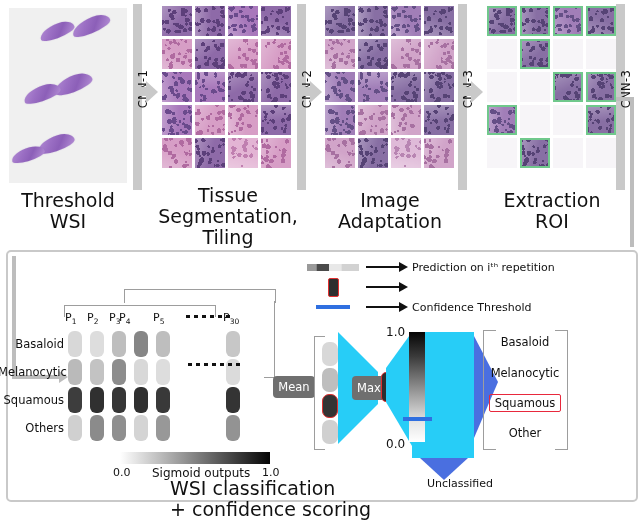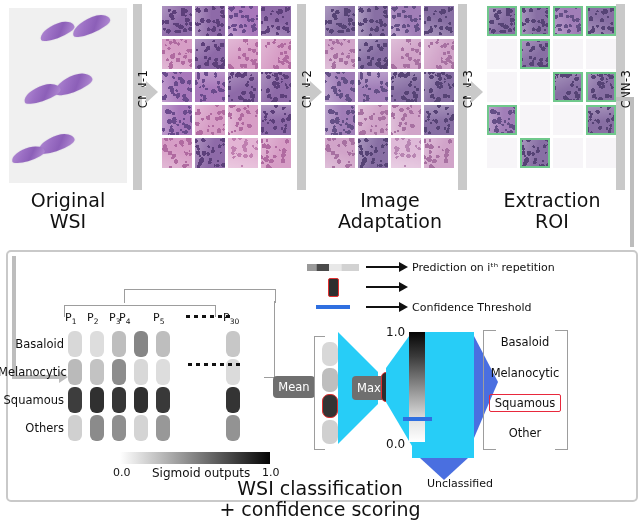--- a/index.html
+++ b/index.html
@@ -102,38 +102,38 @@
   
   #outlist{position:absolute;left:489px;top:330px;width:72px;height:118px;}
   .out-item{position:absolute;font-size:11.5px;color:#111;white-space:nowrap;text-align:center;width:100%;}
   .out-item.hl{border:1.4px solid #e8283c;border-radius:2px;padding:1px 0;box-sizing:border-box;}
   .outbr{position:absolute;border:1.6px solid #9d9d9d;}
 
   #unclass-label{position:absolute;left:405px;top:477px;width:110px;text-align:center;
                  font-size:11px;color:#111;}
 
   
-  #bottom-title{position:absolute;left:170px;top:478px;width:300px;text-align:center;
+  #bottom-title{position:absolute;left:170px;top:478px;width:300px;
                 font-size:19px;line-height:21px;color:#111;}
 </style>
 </head>
 <body>
 
 <div class="abs nosel" id="top-pipeline">
 
   <div class="abs" id="wsi-panel">
       <div class="wsi-shard" style="left: 62px; top: 10px; width: 40px; height: 15px; transform: rotate(-22deg);"></div>
       <div class="wsi-shard" style="left: 30px; top: 16px; width: 36px; height: 14px; transform: rotate(-20deg);"></div>
       <div class="wsi-shard" style="left: 44px; top: 68px; width: 40px; height: 16px; transform: rotate(-20deg);"></div>
       <div class="wsi-shard" style="left: 14px; top: 78px; width: 38px; height: 15px; transform: rotate(-18deg);"></div>
       <div class="wsi-shard" style="left: 28px; top: 128px; width: 38px; height: 15px; transform: rotate(-18deg);"></div>
       <div class="wsi-shard" style="left: 2px; top: 140px; width: 34px; height: 13px; transform: rotate(-16deg);"></div>
     </div>
   <div class="abs stage-caption" style="left:5px;top:190px;width:126px;">
-    <div>Original</div>
+    <div>Threshold</div>
     <div>WSI</div>
   </div>
 
   <div class="abs cnn-sep" style="left:133px;top:4px;height:186px;"></div>
   <div class="cnn-label" style="left:136px;top:70px;">CNN-1</div>
   <div class="cnn-arrow-stem" style="left:133px;top:87px;width:14px;"></div>
   <div class="cnn-arrow" style="left:146px;top:81px;"></div>
 
   <div class="abs tile-grid" id="tiles-seg" style="left:162px;top:6px;">
       <div class="tile" style="background-image: radial-gradient(2.1px at 69.3% 26.5%, rgb(92, 63, 122) 0px, rgb(92, 63, 122) 2.1px, transparent 2.1px), radial-gradient(1.6px at 81.7% 59.7%, rgb(92, 63, 122) 0px, rgb(92, 63, 122) 1.6px, transparent 1.6px), radial-gradient(2.1px at 76.3% 80.8%, rgb(92, 63, 122) 0px, rgb(92, 63, 122) 2.1px, transparent 2.1px), radial-gradient(1.8px at 96.5% 57.6%, rgb(92, 63, 122) 0px, rgb(92, 63, 122) 1.8px, transparent 1.8px), radial-gradient(1.6px at 23.9% 14.6%, rgb(92, 63, 122) 0px, rgb(92, 63, 122) 1.6px, transparent 1.6px), radial-gradient(2.3px at 61.8% 69%, rgb(92, 63, 122) 0px, rgb(92, 63, 122) 2.3px, transparent 2.3px), radial-gradient(1.4px at 45.7% 84.2%, rgb(92, 63, 122) 0px, rgb(92, 63, 122) 1.4px, transparent 1.4px), radial-gradient(2.2px at 41.2% 20.6%, rgb(92, 63, 122) 0px, rgb(92, 63, 122) 2.2px, transparent 2.2px), radial-gradient(1.5px at 8.3% 77.9%, rgb(92, 63, 122) 0px, rgb(92, 63, 122) 1.5px, transparent 1.5px), radial-gradient(2.4px at 15.6% 53.2%, rgb(92, 63, 122) 0px, rgb(92, 63, 122) 2.4px, transparent 2.4px), radial-gradient(1.1px at 18.1% 55.8%, rgb(92, 63, 122) 0px, rgb(92, 63, 122) 1.1px, transparent 1.1px), radial-gradient(1.9px at 79.1% 17%, rgb(92, 63, 122) 0px, rgb(92, 63, 122) 1.9px, transparent 1.9px), radial-gradient(1.3px at 39.3% 60.3%, rgb(92, 63, 122) 0px, rgb(92, 63, 122) 1.3px, transparent 1.3px), radial-gradient(2px at 35.3% 40.5%, rgb(92, 63, 122) 0px, rgb(92, 63, 122) 2px, transparent 2px), radial-gradient(1.8px at 53% 85.2%, rgb(92, 63, 122) 0px, rgb(92, 63, 122) 1.8px, transparent 1.8px), radial-gradient(2.3px at 21.5% 84.3%, rgb(92, 63, 122) 0px, rgb(92, 63, 122) 2.3px, transparent 2.3px), radial-gradient(1.6px at 96.6% 62.3%, rgb(92, 63, 122) 0px, rgb(92, 63, 122) 1.6px, transparent 1.6px), radial-gradient(2.3px at 94.8% 77%, rgb(92, 63, 122) 0px, rgb(92, 63, 122) 2.3px, transparent 2.3px), radial-gradient(2.1px at 50.8% 62.1%, rgb(92, 63, 122) 0px, rgb(92, 63, 122) 2.1px, transparent 2.1px), radial-gradient(1.8px at 57.4% 85.5%, rgb(92, 63, 122) 0px, rgb(92, 63, 122) 1.8px, transparent 1.8px), radial-gradient(1.3px at 76.6% 84%, rgb(92, 63, 122) 0px, rgb(92, 63, 122) 1.3px, transparent 1.3px), radial-gradient(1.2px at 94.4% 59.8%, rgb(92, 63, 122) 0px, rgb(92, 63, 122) 1.2px, transparent 1.2px), radial-gradient(2.3px at 69.4% 13.3%, rgb(92, 63, 122) 0px, rgb(92, 63, 122) 2.3px, transparent 2.3px), radial-gradient(2.1px at 1.1% 55%, rgb(92, 63, 122) 0px, rgb(92, 63, 122) 2.1px, transparent 2.1px), radial-gradient(1.2px at 78.1% 32.4%, rgb(92, 63, 122) 0px, rgb(92, 63, 122) 1.2px, transparent 1.2px), radial-gradient(2.4px at 83.9% 46.5%, rgb(92, 63, 122) 0px, rgb(92, 63, 122) 2.4px, transparent 2.4px), radial-gradient(2.4px at 63.9% 70.1%, rgb(92, 63, 122) 0px, rgb(92, 63, 122) 2.4px, transparent 2.4px), radial-gradient(1px at 5.5% 50.6%, rgb(92, 63, 122) 0px, rgb(92, 63, 122) 1px, transparent 1px), radial-gradient(2.4px at 31% 31.8%, rgb(92, 63, 122) 0px, rgb(92, 63, 122) 2.4px, transparent 2.4px), radial-gradient(1.4px at 95.4% 28.7%, rgb(92, 63, 122) 0px, rgb(92, 63, 122) 1.4px, transparent 1.4px), linear-gradient(124deg, rgba(255, 255, 255, 0.28) 0%, rgba(255, 255, 255, 0) 55%), linear-gradient(0deg, rgb(142, 106, 168), rgb(142, 106, 168)); background-color: rgb(142, 106, 168);"></div>
@@ -150,20 +150,25 @@
       <div class="tile" style="background-image: radial-gradient(2.5px at 45.2% 38%, rgb(92, 63, 122) 0px, rgb(92, 63, 122) 2.5px, transparent 2.5px), radial-gradient(2.2px at 27.5% 80.6%, rgb(92, 63, 122) 0px, rgb(92, 63, 122) 2.2px, transparent 2.2px), radial-gradient(1.5px at 96.8% 97.7%, rgb(92, 63, 122) 0px, rgb(92, 63, 122) 1.5px, transparent 1.5px), radial-gradient(2.3px at 24.6% 16.3%, rgb(92, 63, 122) 0px, rgb(92, 63, 122) 2.3px, transparent 2.3px), radial-gradient(2.1px at 64.5% 2.8%, rgb(92, 63, 122) 0px, rgb(92, 63, 122) 2.1px, transparent 2.1px), radial-gradient(2.4px at 70.7% 80%, rgb(92, 63, 122) 0px, rgb(92, 63, 122) 2.4px, transparent 2.4px), radial-gradient(1.3px at 82.9% 42.4%, rgb(92, 63, 122) 0px, rgb(92, 63, 122) 1.3px, transparent 1.3px), radial-gradient(1.5px at 86.9% 50.5%, rgb(92, 63, 122) 0px, rgb(92, 63, 122) 1.5px, transparent 1.5px), radial-gradient(1.2px at 48.1% 50%, rgb(92, 63, 122) 0px, rgb(92, 63, 122) 1.2px, transparent 1.2px), radial-gradient(1.5px at 30.7% 2%, rgb(92, 63, 122) 0px, rgb(92, 63, 122) 1.5px, transparent 1.5px), radial-gradient(1.4px at 75.7% 10.7%, rgb(92, 63, 122) 0px, rgb(92, 63, 122) 1.4px, transparent 1.4px), radial-gradient(1.5px at 3.1% 2%, rgb(92, 63, 122) 0px, rgb(92, 63, 122) 1.5px, transparent 1.5px), radial-gradient(0.9px at 69.7% 32.4%, rgb(92, 63, 122) 0px, rgb(92, 63, 122) 0.9px, transparent 0.9px), radial-gradient(1.4px at 33% 86.9%, rgb(92, 63, 122) 0px, rgb(92, 63, 122) 1.4px, transparent 1.4px), radial-gradient(1.7px at 38.5% 100%, rgb(92, 63, 122) 0px, rgb(92, 63, 122) 1.7px, transparent 1.7px), radial-gradient(1.1px at 57.4% 19.1%, rgb(92, 63, 122) 0px, rgb(92, 63, 122) 1.1px, transparent 1.1px), radial-gradient(1.3px at 82.5% 81.5%, rgb(92, 63, 122) 0px, rgb(92, 63, 122) 1.3px, transparent 1.3px), radial-gradient(1.7px at 54.1% 50.3%, rgb(92, 63, 122) 0px, rgb(92, 63, 122) 1.7px, transparent 1.7px), radial-gradient(2.3px at 49.8% 9.5%, rgb(92, 63, 122) 0px, rgb(92, 63, 122) 2.3px, transparent 2.3px), radial-gradient(0.9px at 68.9% 24.3%, rgb(92, 63, 122) 0px, rgb(92, 63, 122) 0.9px, transparent 0.9px), radial-gradient(1.1px at 38.7% 10.9%, rgb(92, 63, 122) 0px, rgb(92, 63, 122) 1.1px, transparent 1.1px), radial-gradient(1.8px at 56.1% 38%, rgb(92, 63, 122) 0px, rgb(92, 63, 122) 1.8px, transparent 1.8px), radial-gradient(2px at 53.9% 22.5%, rgb(92, 63, 122) 0px, rgb(92, 63, 122) 2px, transparent 2px), radial-gradient(2.4px at 84.8% 17%, rgb(92, 63, 122) 0px, rgb(92, 63, 122) 2.4px, transparent 2.4px), radial-gradient(2px at 18.6% 2.3%, rgb(92, 63, 122) 0px, rgb(92, 63, 122) 2px, transparent 2px), radial-gradient(1.7px at 98.1% 43.5%, rgb(92, 63, 122) 0px, rgb(92, 63, 122) 1.7px, transparent 1.7px), radial-gradient(1.7px at 57.8% 49.1%, rgb(92, 63, 122) 0px, rgb(92, 63, 122) 1.7px, transparent 1.7px), radial-gradient(2.3px at 22.9% 62.3%, rgb(92, 63, 122) 0px, rgb(92, 63, 122) 2.3px, transparent 2.3px), radial-gradient(1.1px at 0.2% 60.8%, rgb(92, 63, 122) 0px, rgb(92, 63, 122) 1.1px, transparent 1.1px), radial-gradient(2.4px at 48.7% 91.7%, rgb(92, 63, 122) 0px, rgb(92, 63, 122) 2.4px, transparent 2.4px), linear-gradient(123deg, rgba(255, 255, 255, 0.28) 0%, rgba(255, 255, 255, 0) 55%), linear-gradient(0deg, rgb(142, 106, 168), rgb(142, 106, 168)); background-color: rgb(142, 106, 168);"></div>
       <div class="tile" style="background-image: radial-gradient(1.2px at 52.1% 66.3%, rgb(106, 74, 140) 0px, rgb(106, 74, 140) 1.2px, transparent 1.2px), radial-gradient(2.4px at 40.8% 55.2%, rgb(106, 74, 140) 0px, rgb(106, 74, 140) 2.4px, transparent 2.4px), radial-gradient(2.4px at 35% 99.2%, rgb(106, 74, 140) 0px, rgb(106, 74, 140) 2.4px, transparent 2.4px), radial-gradient(2.4px at 18% 21.7%, rgb(106, 74, 140) 0px, rgb(106, 74, 140) 2.4px, transparent 2.4px), radial-gradient(2.3px at 40.9% 47.2%, rgb(106, 74, 140) 0px, rgb(106, 74, 140) 2.3px, transparent 2.3px), radial-gradient(1.4px at 71.5% 62.9%, rgb(106, 74, 140) 0px, rgb(106, 74, 140) 1.4px, transparent 1.4px), radial-gradient(2.4px at 31.7% 84.1%, rgb(106, 74, 140) 0px, rgb(106, 74, 140) 2.4px, transparent 2.4px), radial-gradient(1.3px at 91.1% 7.8%, rgb(106, 74, 140) 0px, rgb(106, 74, 140) 1.3px, transparent 1.3px), radial-gradient(1.3px at 15.3% 20.2%, rgb(106, 74, 140) 0px, rgb(106, 74, 140) 1.3px, transparent 1.3px), radial-gradient(2.3px at 77.6% 24.6%, rgb(106, 74, 140) 0px, rgb(106, 74, 140) 2.3px, transparent 2.3px), radial-gradient(2.2px at 99.2% 52.1%, rgb(106, 74, 140) 0px, rgb(106, 74, 140) 2.2px, transparent 2.2px), radial-gradient(1.9px at 5.3% 82.4%, rgb(106, 74, 140) 0px, rgb(106, 74, 140) 1.9px, transparent 1.9px), radial-gradient(2.2px at 90.6% 75.3%, rgb(106, 74, 140) 0px, rgb(106, 74, 140) 2.2px, transparent 2.2px), radial-gradient(1.3px at 60% 54.8%, rgb(106, 74, 140) 0px, rgb(106, 74, 140) 1.3px, transparent 1.3px), radial-gradient(0.9px at 73.6% 46.8%, rgb(106, 74, 140) 0px, rgb(106, 74, 140) 0.9px, transparent 0.9px), radial-gradient(1.9px at 51.6% 95%, rgb(106, 74, 140) 0px, rgb(106, 74, 140) 1.9px, transparent 1.9px), radial-gradient(1.3px at 63.1% 83.2%, rgb(106, 74, 140) 0px, rgb(106, 74, 140) 1.3px, transparent 1.3px), radial-gradient(1.4px at 50.4% 93.4%, rgb(106, 74, 140) 0px, rgb(106, 74, 140) 1.4px, transparent 1.4px), radial-gradient(1px at 22.5% 95.6%, rgb(106, 74, 140) 0px, rgb(106, 74, 140) 1px, transparent 1px), radial-gradient(2.5px at 24.5% 55.2%, rgb(106, 74, 140) 0px, rgb(106, 74, 140) 2.5px, transparent 2.5px), radial-gradient(1.9px at 98.9% 40.6%, rgb(106, 74, 140) 0px, rgb(106, 74, 140) 1.9px, transparent 1.9px), radial-gradient(1.2px at 70.8% 90.6%, rgb(106, 74, 140) 0px, rgb(106, 74, 140) 1.2px, transparent 1.2px), radial-gradient(2.2px at 25.2% 23.3%, rgb(106, 74, 140) 0px, rgb(106, 74, 140) 2.2px, transparent 2.2px), radial-gradient(2.1px at 92.5% 22.6%, rgb(106, 74, 140) 0px, rgb(106, 74, 140) 2.1px, transparent 2.1px), radial-gradient(1.3px at 31.4% 72.3%, rgb(106, 74, 140) 0px, rgb(106, 74, 140) 1.3px, transparent 1.3px), radial-gradient(2.3px at 81.2% 70.5%, rgb(106, 74, 140) 0px, rgb(106, 74, 140) 2.3px, transparent 2.3px), radial-gradient(1.7px at 39% 29%, rgb(106, 74, 140) 0px, rgb(106, 74, 140) 1.7px, transparent 1.7px), radial-gradient(1.9px at 79.1% 90.6%, rgb(106, 74, 140) 0px, rgb(106, 74, 140) 1.9px, transparent 1.9px), linear-gradient(93deg, rgba(255, 255, 255, 0.28) 0%, rgba(255, 255, 255, 0) 55%), linear-gradient(0deg, rgb(168, 120, 187), rgb(168, 120, 187)); background-color: rgb(168, 120, 187);"></div>
       <div class="tile" style="background-image: radial-gradient(1.5px at 59% 94.6%, rgb(176, 106, 160) 0px, rgb(176, 106, 160) 1.5px, transparent 1.5px), radial-gradient(1px at 54.1% 29.8%, rgb(176, 106, 160) 0px, rgb(176, 106, 160) 1px, transparent 1px), radial-gradient(1.6px at 73.2% 0.7%, rgb(176, 106, 160) 0px, rgb(176, 106, 160) 1.6px, transparent 1.6px), radial-gradient(2.4px at 11.5% 27%, rgb(176, 106, 160) 0px, rgb(176, 106, 160) 2.4px, transparent 2.4px), radial-gradient(2.5px at 17.3% 91.5%, rgb(176, 106, 160) 0px, rgb(176, 106, 160) 2.5px, transparent 2.5px), radial-gradient(2px at 72.3% 45.7%, rgb(176, 106, 160) 0px, rgb(176, 106, 160) 2px, transparent 2px), radial-gradient(2px at 80.6% 25.8%, rgb(176, 106, 160) 0px, rgb(176, 106, 160) 2px, transparent 2px), radial-gradient(1px at 95.2% 65.1%, rgb(176, 106, 160) 0px, rgb(176, 106, 160) 1px, transparent 1px), radial-gradient(1.4px at 82.6% 90.4%, rgb(176, 106, 160) 0px, rgb(176, 106, 160) 1.4px, transparent 1.4px), radial-gradient(1.5px at 24.4% 47.2%, rgb(176, 106, 160) 0px, rgb(176, 106, 160) 1.5px, transparent 1.5px), radial-gradient(1.3px at 22.6% 93.4%, rgb(176, 106, 160) 0px, rgb(176, 106, 160) 1.3px, transparent 1.3px), radial-gradient(2.3px at 7.5% 62.9%, rgb(176, 106, 160) 0px, rgb(176, 106, 160) 2.3px, transparent 2.3px), radial-gradient(1.9px at 11.6% 18.2%, rgb(176, 106, 160) 0px, rgb(176, 106, 160) 1.9px, transparent 1.9px), radial-gradient(1.3px at 87.1% 22.7%, rgb(176, 106, 160) 0px, rgb(176, 106, 160) 1.3px, transparent 1.3px), radial-gradient(1.8px at 8.6% 93.6%, rgb(176, 106, 160) 0px, rgb(176, 106, 160) 1.8px, transparent 1.8px), radial-gradient(1px at 45.7% 70.9%, rgb(176, 106, 160) 0px, rgb(176, 106, 160) 1px, transparent 1px), radial-gradient(1.3px at 43.6% 85%, rgb(176, 106, 160) 0px, rgb(176, 106, 160) 1.3px, transparent 1.3px), radial-gradient(1px at 46.7% 36.4%, rgb(176, 106, 160) 0px, rgb(176, 106, 160) 1px, transparent 1px), radial-gradient(1.3px at 95.1% 81.7%, rgb(176, 106, 160) 0px, rgb(176, 106, 160) 1.3px, transparent 1.3px), radial-gradient(2.4px at 80.1% 86%, rgb(176, 106, 160) 0px, rgb(176, 106, 160) 2.4px, transparent 2.4px), radial-gradient(1.2px at 59.1% 70.3%, rgb(176, 106, 160) 0px, rgb(176, 106, 160) 1.2px, transparent 1.2px), radial-gradient(2.3px at 85.5% 43.2%, rgb(176, 106, 160) 0px, rgb(176, 106, 160) 2.3px, transparent 2.3px), radial-gradient(2.5px at 96.5% 24.2%, rgb(176, 106, 160) 0px, rgb(176, 106, 160) 2.5px, transparent 2.5px), radial-gradient(1.8px at 0.1% 28.3%, rgb(176, 106, 160) 0px, rgb(176, 106, 160) 1.8px, transparent 1.8px), radial-gradient(2.2px at 44.2% 42.3%, rgb(176, 106, 160) 0px, rgb(176, 106, 160) 2.2px, transparent 2.2px), linear-gradient(116deg, rgba(255, 255, 255, 0.28) 0%, rgba(255, 255, 255, 0) 55%), linear-gradient(0deg, rgb(215, 158, 198), rgb(215, 158, 198)); background-color: rgb(215, 158, 198);"></div>
       <div class="tile" style="background-image: radial-gradient(1.9px at 65.9% 22.9%, rgb(176, 106, 160) 0px, rgb(176, 106, 160) 1.9px, transparent 1.9px), radial-gradient(1.2px at 67.3% 4.5%, rgb(176, 106, 160) 0px, rgb(176, 106, 160) 1.2px, transparent 1.2px), radial-gradient(2.4px at 11.5% 2.3%, rgb(176, 106, 160) 0px, rgb(176, 106, 160) 2.4px, transparent 2.4px), radial-gradient(2.4px at 5% 32.4%, rgb(176, 106, 160) 0px, rgb(176, 106, 160) 2.4px, transparent 2.4px), radial-gradient(1.1px at 93.7% 35.9%, rgb(176, 106, 160) 0px, rgb(176, 106, 160) 1.1px, transparent 1.1px), radial-gradient(1px at 73.1% 28.5%, rgb(176, 106, 160) 0px, rgb(176, 106, 160) 1px, transparent 1px), radial-gradient(1.5px at 29.4% 67.4%, rgb(176, 106, 160) 0px, rgb(176, 106, 160) 1.5px, transparent 1.5px), radial-gradient(2.4px at 99.4% 22.3%, rgb(176, 106, 160) 0px, rgb(176, 106, 160) 2.4px, transparent 2.4px), radial-gradient(1.5px at 49.8% 60.6%, rgb(176, 106, 160) 0px, rgb(176, 106, 160) 1.5px, transparent 1.5px), radial-gradient(2.3px at 71.2% 69.8%, rgb(176, 106, 160) 0px, rgb(176, 106, 160) 2.3px, transparent 2.3px), radial-gradient(2.1px at 46% 34.8%, rgb(176, 106, 160) 0px, rgb(176, 106, 160) 2.1px, transparent 2.1px), radial-gradient(1.1px at 9.7% 43.3%, rgb(176, 106, 160) 0px, rgb(176, 106, 160) 1.1px, transparent 1.1px), radial-gradient(1.6px at 32.5% 61.1%, rgb(176, 106, 160) 0px, rgb(176, 106, 160) 1.6px, transparent 1.6px), radial-gradient(1.2px at 14.1% 90.5%, rgb(176, 106, 160) 0px, rgb(176, 106, 160) 1.2px, transparent 1.2px), radial-gradient(1px at 43.7% 40.4%, rgb(176, 106, 160) 0px, rgb(176, 106, 160) 1px, transparent 1px), radial-gradient(1.8px at 39.9% 46.8%, rgb(176, 106, 160) 0px, rgb(176, 106, 160) 1.8px, transparent 1.8px), radial-gradient(1.3px at 24.1% 86.7%, rgb(176, 106, 160) 0px, rgb(176, 106, 160) 1.3px, transparent 1.3px), radial-gradient(2.3px at 43% 79.4%, rgb(176, 106, 160) 0px, rgb(176, 106, 160) 2.3px, transparent 2.3px), radial-gradient(1.6px at 67.8% 67.9%, rgb(176, 106, 160) 0px, rgb(176, 106, 160) 1.6px, transparent 1.6px), radial-gradient(2.3px at 35.6% 16.8%, rgb(176, 106, 160) 0px, rgb(176, 106, 160) 2.3px, transparent 2.3px), radial-gradient(2px at 19.3% 0.1%, rgb(176, 106, 160) 0px, rgb(176, 106, 160) 2px, transparent 2px), radial-gradient(1.8px at 0.2% 95.7%, rgb(176, 106, 160) 0px, rgb(176, 106, 160) 1.8px, transparent 1.8px), radial-gradient(1.2px at 67.8% 25%, rgb(176, 106, 160) 0px, rgb(176, 106, 160) 1.2px, transparent 1.2px), radial-gradient(1.6px at 7.7% 33.9%, rgb(176, 106, 160) 0px, rgb(176, 106, 160) 1.6px, transparent 1.6px), radial-gradient(1.6px at 56.9% 12.3%, rgb(176, 106, 160) 0px, rgb(176, 106, 160) 1.6px, transparent 1.6px), linear-gradient(85deg, rgba(255, 255, 255, 0.28) 0%, rgba(255, 255, 255, 0) 55%), linear-gradient(0deg, rgb(215, 158, 198), rgb(215, 158, 198)); background-color: rgb(215, 158, 198);"></div>
       <div class="tile" style="background-image: radial-gradient(2.2px at 72.8% 51.2%, rgb(92, 63, 122) 0px, rgb(92, 63, 122) 2.2px, transparent 2.2px), radial-gradient(1.4px at 80.6% 79.1%, rgb(92, 63, 122) 0px, rgb(92, 63, 122) 1.4px, transparent 1.4px), radial-gradient(1.6px at 49.7% 3.8%, rgb(92, 63, 122) 0px, rgb(92, 63, 122) 1.6px, transparent 1.6px), radial-gradient(2.5px at 98.4% 37.7%, rgb(92, 63, 122) 0px, rgb(92, 63, 122) 2.5px, transparent 2.5px), radial-gradient(1.3px at 70.1% 80.3%, rgb(92, 63, 122) 0px, rgb(92, 63, 122) 1.3px, transparent 1.3px), radial-gradient(1.6px at 73.9% 11.3%, rgb(92, 63, 122) 0px, rgb(92, 63, 122) 1.6px, transparent 1.6px), radial-gradient(1.1px at 78.2% 9.1%, rgb(92, 63, 122) 0px, rgb(92, 63, 122) 1.1px, transparent 1.1px), radial-gradient(2.2px at 3.6% 79.6%, rgb(92, 63, 122) 0px, rgb(92, 63, 122) 2.2px, transparent 2.2px), radial-gradient(1.6px at 17.1% 30.8%, rgb(92, 63, 122) 0px, rgb(92, 63, 122) 1.6px, transparent 1.6px), radial-gradient(1.5px at 18.1% 92.5%, rgb(92, 63, 122) 0px, rgb(92, 63, 122) 1.5px, transparent 1.5px), radial-gradient(1.3px at 69.4% 76.2%, rgb(92, 63, 122) 0px, rgb(92, 63, 122) 1.3px, transparent 1.3px), radial-gradient(1.5px at 11.9% 23.8%, rgb(92, 63, 122) 0px, rgb(92, 63, 122) 1.5px, transparent 1.5px), radial-gradient(1.3px at 53.4% 4.1%, rgb(92, 63, 122) 0px, rgb(92, 63, 122) 1.3px, transparent 1.3px), radial-gradient(1.2px at 41.2% 58.4%, rgb(92, 63, 122) 0px, rgb(92, 63, 122) 1.2px, transparent 1.2px), radial-gradient(1.9px at 78.7% 87.2%, rgb(92, 63, 122) 0px, rgb(92, 63, 122) 1.9px, transparent 1.9px), radial-gradient(0.9px at 34.1% 22.7%, rgb(92, 63, 122) 0px, rgb(92, 63, 122) 0.9px, transparent 0.9px), radial-gradient(1.2px at 4.7% 88.5%, rgb(92, 63, 122) 0px, rgb(92, 63, 122) 1.2px, transparent 1.2px), radial-gradient(2px at 39.3% 22.4%, rgb(92, 63, 122) 0px, rgb(92, 63, 122) 2px, transparent 2px), radial-gradient(1.9px at 40.4% 54%, rgb(92, 63, 122) 0px, rgb(92, 63, 122) 1.9px, transparent 1.9px), radial-gradient(2.2px at 91.2% 47.6%, rgb(92, 63, 122) 0px, rgb(92, 63, 122) 2.2px, transparent 2.2px), radial-gradient(1.3px at 79.5% 29.8%, rgb(92, 63, 122) 0px, rgb(92, 63, 122) 1.3px, transparent 1.3px), radial-gradient(1.2px at 14.9% 48.3%, rgb(92, 63, 122) 0px, rgb(92, 63, 122) 1.2px, transparent 1.2px), radial-gradient(1.4px at 39.1% 25.9%, rgb(92, 63, 122) 0px, rgb(92, 63, 122) 1.4px, transparent 1.4px), radial-gradient(1.3px at 15.3% 39.5%, rgb(92, 63, 122) 0px, rgb(92, 63, 122) 1.3px, transparent 1.3px), radial-gradient(0.9px at 69.7% 82.3%, rgb(92, 63, 122) 0px, rgb(92, 63, 122) 0.9px, transparent 0.9px), radial-gradient(1.1px at 30.5% 51.5%, rgb(92, 63, 122) 0px, rgb(92, 63, 122) 1.1px, transparent 1.1px), radial-gradient(1.5px at 82.8% 68.8%, rgb(92, 63, 122) 0px, rgb(92, 63, 122) 1.5px, transparent 1.5px), radial-gradient(2.1px at 47.5% 75.7%, rgb(92, 63, 122) 0px, rgb(92, 63, 122) 2.1px, transparent 2.1px), radial-gradient(1.3px at 7.1% 53.2%, rgb(92, 63, 122) 0px, rgb(92, 63, 122) 1.3px, transparent 1.3px), radial-gradient(1px at 22.7% 60.1%, rgb(92, 63, 122) 0px, rgb(92, 63, 122) 1px, transparent 1px), linear-gradient(171deg, rgba(255, 255, 255, 0.28) 0%, rgba(255, 255, 255, 0) 55%), linear-gradient(0deg, rgb(142, 106, 168), rgb(142, 106, 168)); background-color: rgb(142, 106, 168);"></div>
       <div class="tile" style="background-image: radial-gradient(0.9px at 79.7% 79.5%, rgb(176, 106, 160) 0px, rgb(176, 106, 160) 0.9px, transparent 0.9px), radial-gradient(1.6px at 93.8% 53.7%, rgb(176, 106, 160) 0px, rgb(176, 106, 160) 1.6px, transparent 1.6px), radial-gradient(2.5px at 87.9% 5.3%, rgb(176, 106, 160) 0px, rgb(176, 106, 160) 2.5px, transparent 2.5px), radial-gradient(0.9px at 91.9% 43%, rgb(176, 106, 160) 0px, rgb(176, 106, 160) 0.9px, transparent 0.9px), radial-gradient(1.5px at 46.5% 24.7%, rgb(176, 106, 160) 0px, rgb(176, 106, 160) 1.5px, transparent 1.5px), radial-gradient(2.2px at 74.7% 94.1%, rgb(176, 106, 160) 0px, rgb(176, 106, 160) 2.2px, transparent 2.2px), radial-gradient(2.2px at 27.1% 50.7%, rgb(176, 106, 160) 0px, rgb(176, 106, 160) 2.2px, transparent 2.2px), radial-gradient(2px at 7.7% 36.9%, rgb(176, 106, 160) 0px, rgb(176, 106, 160) 2px, transparent 2px), radial-gradient(1.7px at 84.4% 1%, rgb(176, 106, 160) 0px, rgb(176, 106, 160) 1.7px, transparent 1.7px), radial-gradient(2.3px at 64.9% 15.1%, rgb(176, 106, 160) 0px, rgb(176, 106, 160) 2.3px, transparent 2.3px), radial-gradient(2px at 92.8% 17.5%, rgb(176, 106, 160) 0px, rgb(176, 106, 160) 2px, transparent 2px), radial-gradient(1.9px at 14% 4.2%, rgb(176, 106, 160) 0px, rgb(176, 106, 160) 1.9px, transparent 1.9px), radial-gradient(0.9px at 74.4% 47%, rgb(176, 106, 160) 0px, rgb(176, 106, 160) 0.9px, transparent 0.9px), radial-gradient(1.1px at 68.3% 26.2%, rgb(176, 106, 160) 0px, rgb(176, 106, 160) 1.1px, transparent 1.1px), radial-gradient(1.2px at 13.8% 34%, rgb(176, 106, 160) 0px, rgb(176, 106, 160) 1.2px, transparent 1.2px), radial-gradient(1.7px at 28.3% 98.5%, rgb(176, 106, 160) 0px, rgb(176, 106, 160) 1.7px, transparent 1.7px), radial-gradient(1.2px at 85.2% 90.2%, rgb(176, 106, 160) 0px, rgb(176, 106, 160) 1.2px, transparent 1.2px), radial-gradient(1.6px at 35.5% 65.5%, rgb(176, 106, 160) 0px, rgb(176, 106, 160) 1.6px, transparent 1.6px), radial-gradient(2.2px at 13.1% 40.1%, rgb(176, 106, 160) 0px, rgb(176, 106, 160) 2.2px, transparent 2.2px), radial-gradient(2.1px at 46.8% 78.4%, rgb(176, 106, 160) 0px, rgb(176, 106, 160) 2.1px, transparent 2.1px), radial-gradient(2.1px at 39.7% 59.5%, rgb(176, 106, 160) 0px, rgb(176, 106, 160) 2.1px, transparent 2.1px), radial-gradient(2.3px at 29.6% 0.9%, rgb(176, 106, 160) 0px, rgb(176, 106, 160) 2.3px, transparent 2.3px), radial-gradient(1.7px at 10.4% 26.7%, rgb(176, 106, 160) 0px, rgb(176, 106, 160) 1.7px, transparent 1.7px), radial-gradient(1px at 22.9% 45.2%, rgb(176, 106, 160) 0px, rgb(176, 106, 160) 1px, transparent 1px), radial-gradient(1.9px at 82.5% 52.3%, rgb(176, 106, 160) 0px, rgb(176, 106, 160) 1.9px, transparent 1.9px), linear-gradient(24deg, rgba(255, 255, 255, 0.28) 0%, rgba(255, 255, 255, 0) 55%), linear-gradient(0deg, rgb(215, 158, 198), rgb(215, 158, 198)); background-color: rgb(215, 158, 198);"></div>
       <div class="tile" style="background-image: radial-gradient(1.2px at 86.6% 7.8%, rgb(92, 63, 122) 0px, rgb(92, 63, 122) 1.2px, transparent 1.2px), radial-gradient(1.8px at 7.1% 28.4%, rgb(92, 63, 122) 0px, rgb(92, 63, 122) 1.8px, transparent 1.8px), radial-gradient(1.7px at 26.1% 6.8%, rgb(92, 63, 122) 0px, rgb(92, 63, 122) 1.7px, transparent 1.7px), radial-gradient(1px at 85.3% 48.4%, rgb(92, 63, 122) 0px, rgb(92, 63, 122) 1px, transparent 1px), radial-gradient(1.7px at 23% 69%, rgb(92, 63, 122) 0px, rgb(92, 63, 122) 1.7px, transparent 1.7px), radial-gradient(1.2px at 75.5% 77%, rgb(92, 63, 122) 0px, rgb(92, 63, 122) 1.2px, transparent 1.2px), radial-gradient(1.8px at 75.9% 92.4%, rgb(92, 63, 122) 0px, rgb(92, 63, 122) 1.8px, transparent 1.8px), radial-gradient(1.8px at 11.9% 94.1%, rgb(92, 63, 122) 0px, rgb(92, 63, 122) 1.8px, transparent 1.8px), radial-gradient(1.8px at 51.6% 71.2%, rgb(92, 63, 122) 0px, rgb(92, 63, 122) 1.8px, transparent 1.8px), radial-gradient(1.5px at 11.7% 37.7%, rgb(92, 63, 122) 0px, rgb(92, 63, 122) 1.5px, transparent 1.5px), radial-gradient(1.2px at 16.3% 58.9%, rgb(92, 63, 122) 0px, rgb(92, 63, 122) 1.2px, transparent 1.2px), radial-gradient(2.3px at 16.2% 84.7%, rgb(92, 63, 122) 0px, rgb(92, 63, 122) 2.3px, transparent 2.3px), radial-gradient(2.2px at 95.3% 89.9%, rgb(92, 63, 122) 0px, rgb(92, 63, 122) 2.2px, transparent 2.2px), radial-gradient(1.1px at 95.3% 94.1%, rgb(92, 63, 122) 0px, rgb(92, 63, 122) 1.1px, transparent 1.1px), radial-gradient(2px at 48.8% 80.8%, rgb(92, 63, 122) 0px, rgb(92, 63, 122) 2px, transparent 2px), radial-gradient(2.5px at 22.4% 74.4%, rgb(92, 63, 122) 0px, rgb(92, 63, 122) 2.5px, transparent 2.5px), radial-gradient(1.2px at 65.8% 91.9%, rgb(92, 63, 122) 0px, rgb(92, 63, 122) 1.2px, transparent 1.2px), radial-gradient(1.3px at 31.8% 8.5%, rgb(92, 63, 122) 0px, rgb(92, 63, 122) 1.3px, transparent 1.3px), radial-gradient(0.9px at 85.7% 26.2%, rgb(92, 63, 122) 0px, rgb(92, 63, 122) 0.9px, transparent 0.9px), radial-gradient(2.1px at 2.4% 9.2%, rgb(92, 63, 122) 0px, rgb(92, 63, 122) 2.1px, transparent 2.1px), radial-gradient(1.4px at 99.9% 89.2%, rgb(92, 63, 122) 0px, rgb(92, 63, 122) 1.4px, transparent 1.4px), radial-gradient(1.8px at 44.3% 53.4%, rgb(92, 63, 122) 0px, rgb(92, 63, 122) 1.8px, transparent 1.8px), radial-gradient(1.9px at 81.7% 27.5%, rgb(92, 63, 122) 0px, rgb(92, 63, 122) 1.9px, transparent 1.9px), radial-gradient(2.4px at 30.5% 50.8%, rgb(92, 63, 122) 0px, rgb(92, 63, 122) 2.4px, transparent 2.4px), radial-gradient(1.2px at 95.3% 22.3%, rgb(92, 63, 122) 0px, rgb(92, 63, 122) 1.2px, transparent 1.2px), radial-gradient(2.5px at 96.7% 5.5%, rgb(92, 63, 122) 0px, rgb(92, 63, 122) 2.5px, transparent 2.5px), radial-gradient(1.4px at 45.3% 28.6%, rgb(92, 63, 122) 0px, rgb(92, 63, 122) 1.4px, transparent 1.4px), radial-gradient(1.1px at 59.7% 32.3%, rgb(92, 63, 122) 0px, rgb(92, 63, 122) 1.1px, transparent 1.1px), radial-gradient(2.3px at 10.6% 49.4%, rgb(92, 63, 122) 0px, rgb(92, 63, 122) 2.3px, transparent 2.3px), radial-gradient(1.9px at 59.6% 44.3%, rgb(92, 63, 122) 0px, rgb(92, 63, 122) 1.9px, transparent 1.9px), linear-gradient(106deg, rgba(255, 255, 255, 0.28) 0%, rgba(255, 255, 255, 0) 55%), linear-gradient(0deg, rgb(142, 106, 168), rgb(142, 106, 168)); background-color: rgb(142, 106, 168);"></div>
       <div class="tile" style="background-image: radial-gradient(1.6px at 93.5% 36.2%, rgb(192, 127, 176) 0px, rgb(192, 127, 176) 1.6px, transparent 1.6px), radial-gradient(2px at 20.4% 3%, rgb(192, 127, 176) 0px, rgb(192, 127, 176) 2px, transparent 2px), radial-gradient(0.9px at 64.4% 8.4%, rgb(192, 127, 176) 0px, rgb(192, 127, 176) 0.9px, transparent 0.9px), radial-gradient(1px at 78.8% 53.7%, rgb(192, 127, 176) 0px, rgb(192, 127, 176) 1px, transparent 1px), radial-gradient(1.9px at 99.4% 13.4%, rgb(192, 127, 176) 0px, rgb(192, 127, 176) 1.9px, transparent 1.9px), radial-gradient(1.8px at 76.4% 59.8%, rgb(192, 127, 176) 0px, rgb(192, 127, 176) 1.8px, transparent 1.8px), radial-gradient(1.3px at 24.7% 34.1%, rgb(192, 127, 176) 0px, rgb(192, 127, 176) 1.3px, transparent 1.3px), radial-gradient(1.6px at 16% 51.4%, rgb(192, 127, 176) 0px, rgb(192, 127, 176) 1.6px, transparent 1.6px), radial-gradient(1.9px at 18.9% 41.4%, rgb(192, 127, 176) 0px, rgb(192, 127, 176) 1.9px, transparent 1.9px), radial-gradient(2.3px at 58.6% 60.3%, rgb(192, 127, 176) 0px, rgb(192, 127, 176) 2.3px, transparent 2.3px), radial-gradient(1.9px at 39.7% 0.2%, rgb(192, 127, 176) 0px, rgb(192, 127, 176) 1.9px, transparent 1.9px), radial-gradient(1.1px at 18.4% 65.1%, rgb(192, 127, 176) 0px, rgb(192, 127, 176) 1.1px, transparent 1.1px), radial-gradient(1.9px at 16.3% 32.8%, rgb(192, 127, 176) 0px, rgb(192, 127, 176) 1.9px, transparent 1.9px), radial-gradient(1px at 22.4% 61.9%, rgb(192, 127, 176) 0px, rgb(192, 127, 176) 1px, transparent 1px), radial-gradient(1.3px at 83.8% 27.6%, rgb(192, 127, 176) 0px, rgb(192, 127, 176) 1.3px, transparent 1.3px), radial-gradient(1.6px at 16.6% 50.3%, rgb(192, 127, 176) 0px, rgb(192, 127, 176) 1.6px, transparent 1.6px), radial-gradient(1.1px at 46.3% 93.7%, rgb(192, 127, 176) 0px, rgb(192, 127, 176) 1.1px, transparent 1.1px), radial-gradient(0.9px at 28.1% 51.5%, rgb(192, 127, 176) 0px, rgb(192, 127, 176) 0.9px, transparent 0.9px), radial-gradient(1.2px at 58.3% 12.3%, rgb(192, 127, 176) 0px, rgb(192, 127, 176) 1.2px, transparent 1.2px), radial-gradient(2px at 58% 40%, rgb(192, 127, 176) 0px, rgb(192, 127, 176) 2px, transparent 2px), radial-gradient(2.2px at 60.1% 18.9%, rgb(192, 127, 176) 0px, rgb(192, 127, 176) 2.2px, transparent 2.2px), radial-gradient(1.2px at 59% 6%, rgb(192, 127, 176) 0px, rgb(192, 127, 176) 1.2px, transparent 1.2px), radial-gradient(2.2px at 53% 28.4%, rgb(192, 127, 176) 0px, rgb(192, 127, 176) 2.2px, transparent 2.2px), radial-gradient(2.1px at 38.2% 56.4%, rgb(192, 127, 176) 0px, rgb(192, 127, 176) 2.1px, transparent 2.1px), linear-gradient(14deg, rgba(255, 255, 255, 0.28) 0%, rgba(255, 255, 255, 0) 55%), linear-gradient(0deg, rgb(227, 180, 212), rgb(227, 180, 212)); background-color: rgb(227, 180, 212);"></div>
       <div class="tile" style="background-image: radial-gradient(1.9px at 0.4% 64.5%, rgb(176, 106, 160) 0px, rgb(176, 106, 160) 1.9px, transparent 1.9px), radial-gradient(2.1px at 33.6% 77.6%, rgb(176, 106, 160) 0px, rgb(176, 106, 160) 2.1px, transparent 2.1px), radial-gradient(1.7px at 2.6% 9.9%, rgb(176, 106, 160) 0px, rgb(176, 106, 160) 1.7px, transparent 1.7px), radial-gradient(1.1px at 72.3% 59.1%, rgb(176, 106, 160) 0px, rgb(176, 106, 160) 1.1px, transparent 1.1px), radial-gradient(2px at 75.8% 57.8%, rgb(176, 106, 160) 0px, rgb(176, 106, 160) 2px, transparent 2px), radial-gradient(2.4px at 77.2% 42.6%, rgb(176, 106, 160) 0px, rgb(176, 106, 160) 2.4px, transparent 2.4px), radial-gradient(2.4px at 73.6% 75.7%, rgb(176, 106, 160) 0px, rgb(176, 106, 160) 2.4px, transparent 2.4px), radial-gradient(1.4px at 20.2% 8.7%, rgb(176, 106, 160) 0px, rgb(176, 106, 160) 1.4px, transparent 1.4px), radial-gradient(2.1px at 86.1% 11.6%, rgb(176, 106, 160) 0px, rgb(176, 106, 160) 2.1px, transparent 2.1px), radial-gradient(1.5px at 5.4% 82.9%, rgb(176, 106, 160) 0px, rgb(176, 106, 160) 1.5px, transparent 1.5px), radial-gradient(1.1px at 63.1% 41.6%, rgb(176, 106, 160) 0px, rgb(176, 106, 160) 1.1px, transparent 1.1px), radial-gradient(1.5px at 20.6% 45.6%, rgb(176, 106, 160) 0px, rgb(176, 106, 160) 1.5px, transparent 1.5px), radial-gradient(1.6px at 37.2% 75.7%, rgb(176, 106, 160) 0px, rgb(176, 106, 160) 1.6px, transparent 1.6px), radial-gradient(1px at 49.4% 29.8%, rgb(176, 106, 160) 0px, rgb(176, 106, 160) 1px, transparent 1px), radial-gradient(2.1px at 18.9% 74.4%, rgb(176, 106, 160) 0px, rgb(176, 106, 160) 2.1px, transparent 2.1px), radial-gradient(2.4px at 10.8% 26.2%, rgb(176, 106, 160) 0px, rgb(176, 106, 160) 2.4px, transparent 2.4px), radial-gradient(1.1px at 26.8% 95.4%, rgb(176, 106, 160) 0px, rgb(176, 106, 160) 1.1px, transparent 1.1px), radial-gradient(2.2px at 24.4% 94.6%, rgb(176, 106, 160) 0px, rgb(176, 106, 160) 2.2px, transparent 2.2px), radial-gradient(1.5px at 31% 98.5%, rgb(176, 106, 160) 0px, rgb(176, 106, 160) 1.5px, transparent 1.5px), radial-gradient(1.9px at 13.6% 70.8%, rgb(176, 106, 160) 0px, rgb(176, 106, 160) 1.9px, transparent 1.9px), radial-gradient(1.5px at 20.3% 48.6%, rgb(176, 106, 160) 0px, rgb(176, 106, 160) 1.5px, transparent 1.5px), radial-gradient(2.3px at 73.7% 58.6%, rgb(176, 106, 160) 0px, rgb(176, 106, 160) 2.3px, transparent 2.3px), radial-gradient(2.5px at 24.3% 29.2%, rgb(176, 106, 160) 0px, rgb(176, 106, 160) 2.5px, transparent 2.5px), radial-gradient(1.8px at 45.8% 62.1%, rgb(176, 106, 160) 0px, rgb(176, 106, 160) 1.8px, transparent 1.8px), radial-gradient(1.5px at 20.8% 62.3%, rgb(176, 106, 160) 0px, rgb(176, 106, 160) 1.5px, transparent 1.5px), linear-gradient(113deg, rgba(255, 255, 255, 0.28) 0%, rgba(255, 255, 255, 0) 55%), linear-gradient(0deg, rgb(215, 158, 198), rgb(215, 158, 198)); background-color: rgb(215, 158, 198);"></div>
     </div>
+  <div class="abs stage-caption" style="left:158px;top:185px;width:140px;">
+    <div>Tissue</div>
+    <div>Segmentation,</div>
+    <div>Tiling</div>
+  </div>
 
   <div class="abs cnn-sep" style="left:297px;top:4px;height:186px;"></div>
   <div class="cnn-label" style="left:300px;top:70px;">CNN-2</div>
   <div class="cnn-arrow-stem" style="left:297px;top:87px;width:14px;"></div>
   <div class="cnn-arrow" style="left:310px;top:81px;"></div>
 
   <div class="abs tile-grid" id="tiles-adapt" style="left:325px;top:6px;">
       <div class="tile" style="background-image: radial-gradient(2.1px at 69.3% 26.5%, rgb(92, 63, 122) 0px, rgb(92, 63, 122) 2.1px, transparent 2.1px), radial-gradient(1.6px at 81.7% 59.7%, rgb(92, 63, 122) 0px, rgb(92, 63, 122) 1.6px, transparent 1.6px), radial-gradient(2.1px at 76.3% 80.8%, rgb(92, 63, 122) 0px, rgb(92, 63, 122) 2.1px, transparent 2.1px), radial-gradient(1.8px at 96.5% 57.6%, rgb(92, 63, 122) 0px, rgb(92, 63, 122) 1.8px, transparent 1.8px), radial-gradient(1.6px at 23.9% 14.6%, rgb(92, 63, 122) 0px, rgb(92, 63, 122) 1.6px, transparent 1.6px), radial-gradient(2.3px at 61.8% 69%, rgb(92, 63, 122) 0px, rgb(92, 63, 122) 2.3px, transparent 2.3px), radial-gradient(1.4px at 45.7% 84.2%, rgb(92, 63, 122) 0px, rgb(92, 63, 122) 1.4px, transparent 1.4px), radial-gradient(2.2px at 41.2% 20.6%, rgb(92, 63, 122) 0px, rgb(92, 63, 122) 2.2px, transparent 2.2px), radial-gradient(1.5px at 8.3% 77.9%, rgb(92, 63, 122) 0px, rgb(92, 63, 122) 1.5px, transparent 1.5px), radial-gradient(2.4px at 15.6% 53.2%, rgb(92, 63, 122) 0px, rgb(92, 63, 122) 2.4px, transparent 2.4px), radial-gradient(1.1px at 18.1% 55.8%, rgb(92, 63, 122) 0px, rgb(92, 63, 122) 1.1px, transparent 1.1px), radial-gradient(1.9px at 79.1% 17%, rgb(92, 63, 122) 0px, rgb(92, 63, 122) 1.9px, transparent 1.9px), radial-gradient(1.3px at 39.3% 60.3%, rgb(92, 63, 122) 0px, rgb(92, 63, 122) 1.3px, transparent 1.3px), radial-gradient(2px at 35.3% 40.5%, rgb(92, 63, 122) 0px, rgb(92, 63, 122) 2px, transparent 2px), radial-gradient(1.8px at 53% 85.2%, rgb(92, 63, 122) 0px, rgb(92, 63, 122) 1.8px, transparent 1.8px), radial-gradient(2.3px at 21.5% 84.3%, rgb(92, 63, 122) 0px, rgb(92, 63, 122) 2.3px, transparent 2.3px), radial-gradient(1.6px at 96.6% 62.3%, rgb(92, 63, 122) 0px, rgb(92, 63, 122) 1.6px, transparent 1.6px), radial-gradient(2.3px at 94.8% 77%, rgb(92, 63, 122) 0px, rgb(92, 63, 122) 2.3px, transparent 2.3px), radial-gradient(2.1px at 50.8% 62.1%, rgb(92, 63, 122) 0px, rgb(92, 63, 122) 2.1px, transparent 2.1px), radial-gradient(1.8px at 57.4% 85.5%, rgb(92, 63, 122) 0px, rgb(92, 63, 122) 1.8px, transparent 1.8px), radial-gradient(1.3px at 76.6% 84%, rgb(92, 63, 122) 0px, rgb(92, 63, 122) 1.3px, transparent 1.3px), radial-gradient(1.2px at 94.4% 59.8%, rgb(92, 63, 122) 0px, rgb(92, 63, 122) 1.2px, transparent 1.2px), radial-gradient(2.3px at 69.4% 13.3%, rgb(92, 63, 122) 0px, rgb(92, 63, 122) 2.3px, transparent 2.3px), radial-gradient(2.1px at 1.1% 55%, rgb(92, 63, 122) 0px, rgb(92, 63, 122) 2.1px, transparent 2.1px), radial-gradient(1.2px at 78.1% 32.4%, rgb(92, 63, 122) 0px, rgb(92, 63, 122) 1.2px, transparent 1.2px), radial-gradient(2.4px at 83.9% 46.5%, rgb(92, 63, 122) 0px, rgb(92, 63, 122) 2.4px, transparent 2.4px), radial-gradient(2.4px at 63.9% 70.1%, rgb(92, 63, 122) 0px, rgb(92, 63, 122) 2.4px, transparent 2.4px), radial-gradient(1px at 5.5% 50.6%, rgb(92, 63, 122) 0px, rgb(92, 63, 122) 1px, transparent 1px), radial-gradient(2.4px at 31% 31.8%, rgb(92, 63, 122) 0px, rgb(92, 63, 122) 2.4px, transparent 2.4px), radial-gradient(1.4px at 95.4% 28.7%, rgb(92, 63, 122) 0px, rgb(92, 63, 122) 1.4px, transparent 1.4px), linear-gradient(124deg, rgba(255, 255, 255, 0.28) 0%, rgba(255, 255, 255, 0) 55%), linear-gradient(0deg, rgb(142, 106, 168), rgb(142, 106, 168)); background-color: rgb(142, 106, 168); filter: saturate(0.82) hue-rotate(-6deg) brightness(1.02);"></div>
       <div class="tile" style="background-image: radial-gradient(2.4px at 76.2% 54.9%, rgb(92, 63, 122) 0px, rgb(92, 63, 122) 2.4px, transparent 2.4px), radial-gradient(1.8px at 94.9% 34.3%, rgb(92, 63, 122) 0px, rgb(92, 63, 122) 1.8px, transparent 1.8px), radial-gradient(1.3px at 14.5% 82.4%, rgb(92, 63, 122) 0px, rgb(92, 63, 122) 1.3px, transparent 1.3px), radial-gradient(1.9px at 90% 62.9%, rgb(92, 63, 122) 0px, rgb(92, 63, 122) 1.9px, transparent 1.9px), radial-gradient(1.8px at 0.3% 59%, rgb(92, 63, 122) 0px, rgb(92, 63, 122) 1.8px, transparent 1.8px), radial-gradient(1.3px at 62.6% 51.8%, rgb(92, 63, 122) 0px, rgb(92, 63, 122) 1.3px, transparent 1.3px), radial-gradient(1px at 94.5% 25.9%, rgb(92, 63, 122) 0px, rgb(92, 63, 122) 1px, transparent 1px), radial-gradient(2px at 45.4% 77.8%, rgb(92, 63, 122) 0px, rgb(92, 63, 122) 2px, transparent 2px), radial-gradient(1.6px at 75.5% 48.1%, rgb(92, 63, 122) 0px, rgb(92, 63, 122) 1.6px, transparent 1.6px), radial-gradient(1.6px at 62.4% 75.8%, rgb(92, 63, 122) 0px, rgb(92, 63, 122) 1.6px, transparent 1.6px), radial-gradient(1.9px at 41.5% 97.2%, rgb(92, 63, 122) 0px, rgb(92, 63, 122) 1.9px, transparent 1.9px), radial-gradient(2.3px at 81.3% 97.4%, rgb(92, 63, 122) 0px, rgb(92, 63, 122) 2.3px, transparent 2.3px), radial-gradient(0.9px at 60.2% 3.2%, rgb(92, 63, 122) 0px, rgb(92, 63, 122) 0.9px, transparent 0.9px), radial-gradient(1.9px at 62.3% 8.4%, rgb(92, 63, 122) 0px, rgb(92, 63, 122) 1.9px, transparent 1.9px), radial-gradient(1px at 88.1% 32%, rgb(92, 63, 122) 0px, rgb(92, 63, 122) 1px, transparent 1px), radial-gradient(1.4px at 15.7% 60.2%, rgb(92, 63, 122) 0px, rgb(92, 63, 122) 1.4px, transparent 1.4px), radial-gradient(1.6px at 77.2% 64%, rgb(92, 63, 122) 0px, rgb(92, 63, 122) 1.6px, transparent 1.6px), radial-gradient(2px at 91.1% 20.1%, rgb(92, 63, 122) 0px, rgb(92, 63, 122) 2px, transparent 2px), radial-gradient(2.5px at 23.4% 48.3%, rgb(92, 63, 122) 0px, rgb(92, 63, 122) 2.5px, transparent 2.5px), radial-gradient(1.8px at 12.9% 16.3%, rgb(92, 63, 122) 0px, rgb(92, 63, 122) 1.8px, transparent 1.8px), radial-gradient(2.1px at 36.8% 13.7%, rgb(92, 63, 122) 0px, rgb(92, 63, 122) 2.1px, transparent 2.1px), radial-gradient(2.3px at 9.1% 12.3%, rgb(92, 63, 122) 0px, rgb(92, 63, 122) 2.3px, transparent 2.3px), radial-gradient(0.9px at 40.8% 14.1%, rgb(92, 63, 122) 0px, rgb(92, 63, 122) 0.9px, transparent 0.9px), radial-gradient(1.9px at 8.7% 60.7%, rgb(92, 63, 122) 0px, rgb(92, 63, 122) 1.9px, transparent 1.9px), radial-gradient(2.1px at 90.8% 2.4%, rgb(92, 63, 122) 0px, rgb(92, 63, 122) 2.1px, transparent 2.1px), radial-gradient(1.4px at 67% 73.5%, rgb(92, 63, 122) 0px, rgb(92, 63, 122) 1.4px, transparent 1.4px), radial-gradient(2.3px at 45.1% 50%, rgb(92, 63, 122) 0px, rgb(92, 63, 122) 2.3px, transparent 2.3px), radial-gradient(2.2px at 61.7% 78.9%, rgb(92, 63, 122) 0px, rgb(92, 63, 122) 2.2px, transparent 2.2px), radial-gradient(1.3px at 82.8% 79.9%, rgb(92, 63, 122) 0px, rgb(92, 63, 122) 1.3px, transparent 1.3px), radial-gradient(1.1px at 63.9% 70.8%, rgb(92, 63, 122) 0px, rgb(92, 63, 122) 1.1px, transparent 1.1px), linear-gradient(91deg, rgba(255, 255, 255, 0.28) 0%, rgba(255, 255, 255, 0) 55%), linear-gradient(0deg, rgb(142, 106, 168), rgb(142, 106, 168)); background-color: rgb(142, 106, 168); filter: saturate(0.82) hue-rotate(-6deg) brightness(1.02);"></div>
       <div class="tile" style="background-image: radial-gradient(1.1px at 83.1% 83.2%, rgb(106, 74, 140) 0px, rgb(106, 74, 140) 1.1px, transparent 1.1px), radial-gradient(2px at 8.2% 8.9%, rgb(106, 74, 140) 0px, rgb(106, 74, 140) 2px, transparent 2px), radial-gradient(2.1px at 52.8% 83.9%, rgb(106, 74, 140) 0px, rgb(106, 74, 140) 2.1px, transparent 2.1px), radial-gradient(1.9px at 83.4% 68.3%, rgb(106, 74, 140) 0px, rgb(106, 74, 140) 1.9px, transparent 1.9px), radial-gradient(2px at 76.7% 3.4%, rgb(106, 74, 140) 0px, rgb(106, 74, 140) 2px, transparent 2px), radial-gradient(1.9px at 63.4% 34.7%, rgb(106, 74, 140) 0px, rgb(106, 74, 140) 1.9px, transparent 1.9px), radial-gradient(2.1px at 43.3% 67.5%, rgb(106, 74, 140) 0px, rgb(106, 74, 140) 2.1px, transparent 2.1px), radial-gradient(1.8px at 49.5% 35.1%, rgb(106, 74, 140) 0px, rgb(106, 74, 140) 1.8px, transparent 1.8px), radial-gradient(1.7px at 42.8% 18.3%, rgb(106, 74, 140) 0px, rgb(106, 74, 140) 1.7px, transparent 1.7px), radial-gradient(2.4px at 9.2% 98.5%, rgb(106, 74, 140) 0px, rgb(106, 74, 140) 2.4px, transparent 2.4px), radial-gradient(1.1px at 64.9% 38.5%, rgb(106, 74, 140) 0px, rgb(106, 74, 140) 1.1px, transparent 1.1px), radial-gradient(1.1px at 83.5% 77.9%, rgb(106, 74, 140) 0px, rgb(106, 74, 140) 1.1px, transparent 1.1px), radial-gradient(2.2px at 81.2% 46.1%, rgb(106, 74, 140) 0px, rgb(106, 74, 140) 2.2px, transparent 2.2px), radial-gradient(1.9px at 89.4% 76.2%, rgb(106, 74, 140) 0px, rgb(106, 74, 140) 1.9px, transparent 1.9px), radial-gradient(1.9px at 23.1% 78.8%, rgb(106, 74, 140) 0px, rgb(106, 74, 140) 1.9px, transparent 1.9px), radial-gradient(2.2px at 9.8% 36.1%, rgb(106, 74, 140) 0px, rgb(106, 74, 140) 2.2px, transparent 2.2px), radial-gradient(1.6px at 57.7% 65.7%, rgb(106, 74, 140) 0px, rgb(106, 74, 140) 1.6px, transparent 1.6px), radial-gradient(1.6px at 87.4% 63.1%, rgb(106, 74, 140) 0px, rgb(106, 74, 140) 1.6px, transparent 1.6px), radial-gradient(1.2px at 96% 34.4%, rgb(106, 74, 140) 0px, rgb(106, 74, 140) 1.2px, transparent 1.2px), radial-gradient(1.7px at 68.5% 47.1%, rgb(106, 74, 140) 0px, rgb(106, 74, 140) 1.7px, transparent 1.7px), radial-gradient(1.4px at 97% 43.5%, rgb(106, 74, 140) 0px, rgb(106, 74, 140) 1.4px, transparent 1.4px), radial-gradient(1.7px at 23.8% 64.9%, rgb(106, 74, 140) 0px, rgb(106, 74, 140) 1.7px, transparent 1.7px), radial-gradient(1.2px at 12.1% 15%, rgb(106, 74, 140) 0px, rgb(106, 74, 140) 1.2px, transparent 1.2px), radial-gradient(1.6px at 16.3% 66.3%, rgb(106, 74, 140) 0px, rgb(106, 74, 140) 1.6px, transparent 1.6px), radial-gradient(1.5px at 3.6% 72.4%, rgb(106, 74, 140) 0px, rgb(106, 74, 140) 1.5px, transparent 1.5px), radial-gradient(2.1px at 50.1% 0.5%, rgb(106, 74, 140) 0px, rgb(106, 74, 140) 2.1px, transparent 2.1px), radial-gradient(2.3px at 26.4% 29.9%, rgb(106, 74, 140) 0px, rgb(106, 74, 140) 2.3px, transparent 2.3px), radial-gradient(1.7px at 17.8% 7.3%, rgb(106, 74, 140) 0px, rgb(106, 74, 140) 1.7px, transparent 1.7px), linear-gradient(62deg, rgba(255, 255, 255, 0.28) 0%, rgba(255, 255, 255, 0) 55%), linear-gradient(0deg, rgb(168, 120, 187), rgb(168, 120, 187)); background-color: rgb(168, 120, 187); filter: saturate(0.82) hue-rotate(-6deg) brightness(1.02);"></div>

